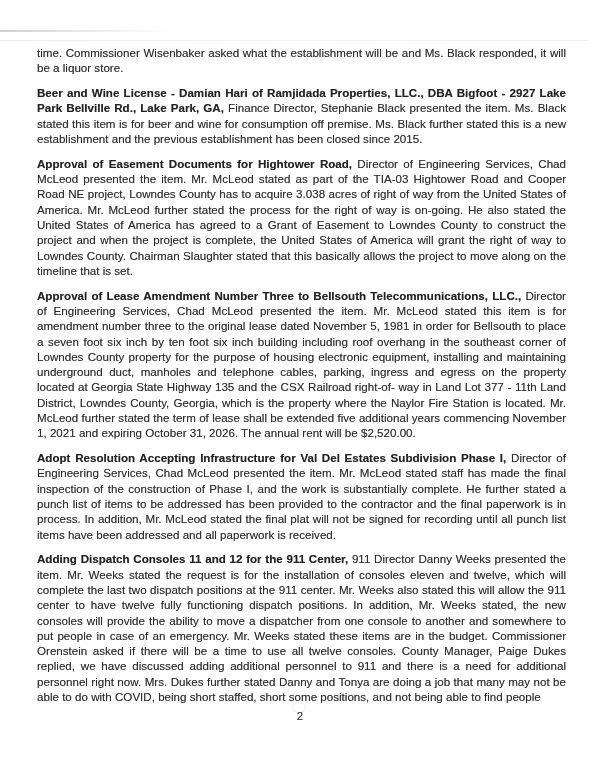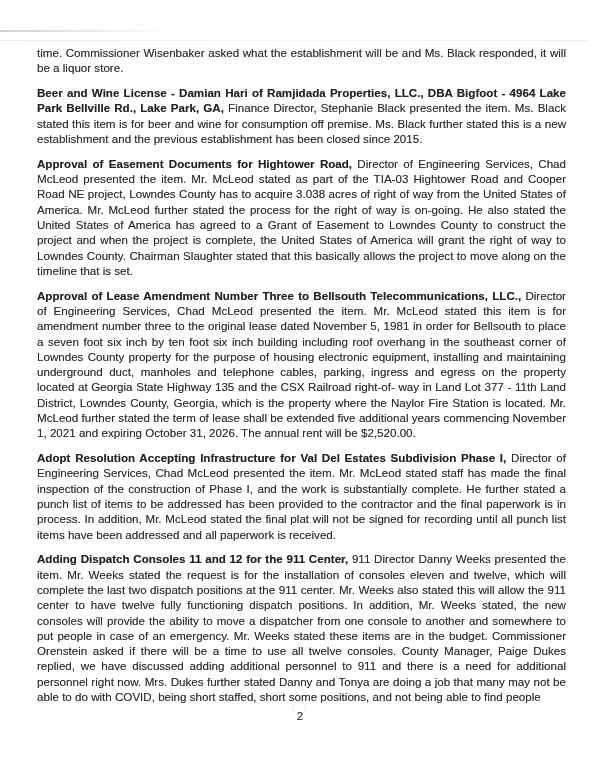--- a/index.html
+++ b/index.html
@@ -72,21 +72,21 @@
 </head>
 <body>
 
 <div class="page">
   <div class="artifact-line-1"></div>
   <div class="artifact-line-2"></div>
 
   <div class="content">
     <p><span>time. Commissioner Wisenbaker asked what the establishment will be and Ms. Black responded, it will be a liquor store.</span></p>
 
-    <p><b>Beer and Wine License - Damian Hari of Ramjidada Properties, LLC., DBA Bigfoot - 4964 Lake Park Bellville Rd., Lake Park, GA,</b><span> Finance Director, Stephanie Black presented the item. Ms. Black stated this item is for beer and wine for consumption off premise. Ms. Black further stated this is a new establishment and the previous establishment has been closed since 2015.</span></p>
+    <p><b>Beer and Wine License - Damian Hari of Ramjidada Properties, LLC., DBA Bigfoot - 2927 Lake Park Bellville Rd., Lake Park, GA,</b><span> Finance Director, Stephanie Black presented the item. Ms. Black stated this item is for beer and wine for consumption off premise. Ms. Black further stated this is a new establishment and the previous establishment has been closed since 2015.</span></p>
 
     <p><b>Approval of Easement Documents for Hightower Road,</b><span> Director of Engineering Services, Chad McLeod presented the item. Mr. McLeod stated as part of the TIA-03 Hightower Road and Cooper Road NE project, Lowndes County has to acquire 3.038 acres of right of way from the United States of America. Mr. McLeod further stated the process for the right of way is on-going. He also stated the United States of America has agreed to a Grant of Easement to Lowndes County to construct the project and when the project is complete, the United States of America will grant the right of way to Lowndes County. Chairman Slaughter stated that this basically allows the project to move along on the timeline that is set.</span></p>
 
     <p><b>Approval of Lease Amendment Number Three to Bellsouth Telecommunications, LLC.,</b><span> Director of Engineering Services, Chad McLeod presented the item. Mr. McLeod stated this item is for amendment number three to the original lease dated November 5, 1981 in order for Bellsouth to place a seven foot six inch by ten foot six inch building including roof overhang in the southeast corner of Lowndes County property for the purpose of housing electronic equipment, installing and maintaining underground duct, manholes and telephone cables, parking, ingress and egress on the property located at Georgia State Highway 135 and the CSX Railroad right-of- way in Land Lot 377 - 11th Land District, Lowndes County, Georgia, which is the property where the Naylor Fire Station is located.  Mr. McLeod further stated the term of lease shall be extended five additional years commencing November 1, 2021 and expiring October 31, 2026.  The annual rent will be $2,520.00.</span></p>
 
     <p><b>Adopt Resolution Accepting Infrastructure for Val Del Estates Subdivision Phase I,</b><span> Director of Engineering Services, Chad McLeod presented the item. Mr. McLeod stated staff has made the final inspection of the construction of Phase I, and the work is substantially complete. He further stated a punch list of items to be addressed has been provided to the contractor and the final paperwork is in process.  In addition, Mr. McLeod stated the final plat will not be signed for recording until all punch list items have been addressed and all paperwork is received.</span></p>
 
     <p><b>Adding Dispatch Consoles 11 and 12 for the 911 Center,</b><span> 911 Director Danny Weeks presented the item. Mr. Weeks stated the request is for the installation of consoles eleven and twelve, which will complete the last two dispatch positions at the 911 center. Mr. Weeks also stated this will allow the 911 center to have twelve fully functioning dispatch positions. In addition, Mr. Weeks stated, the new consoles will provide the ability to move a dispatcher from one console to another and somewhere to put people in case of an emergency. Mr. Weeks stated these items are in the budget. Commissioner Orenstein asked if there will be a time to use all twelve consoles. County Manager, Paige Dukes replied, we have discussed adding additional personnel to 911 and there is a need for additional personnel right now. Mrs. Dukes further stated Danny and Tonya are doing a job that many may not be able to do with COVID, being short staffed, short some positions, and not being able to find people</span></p>
   </div>
 

